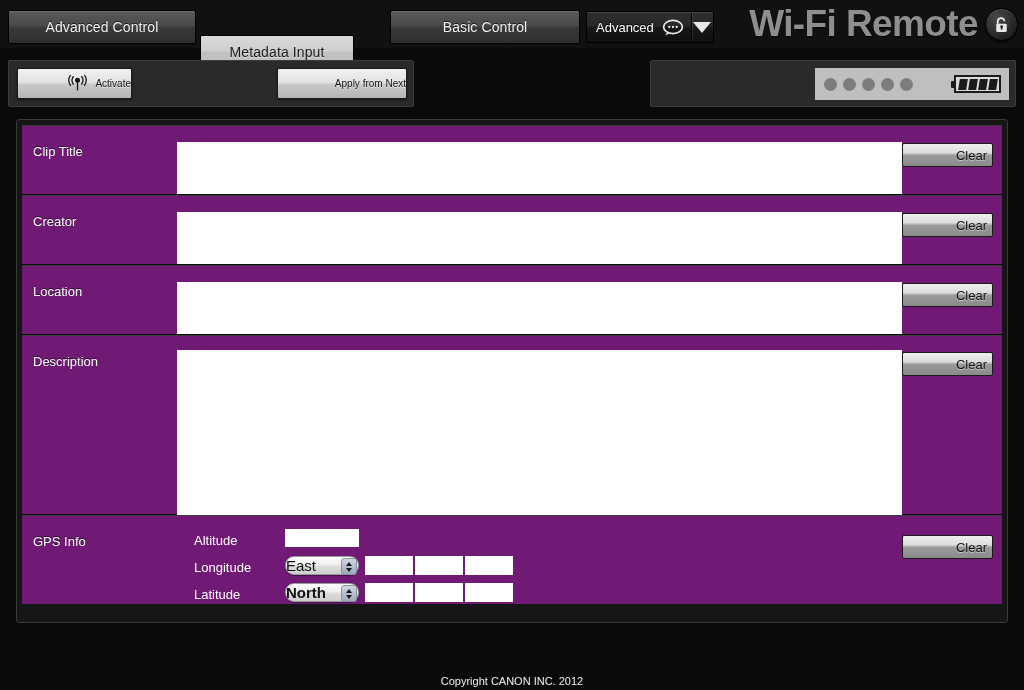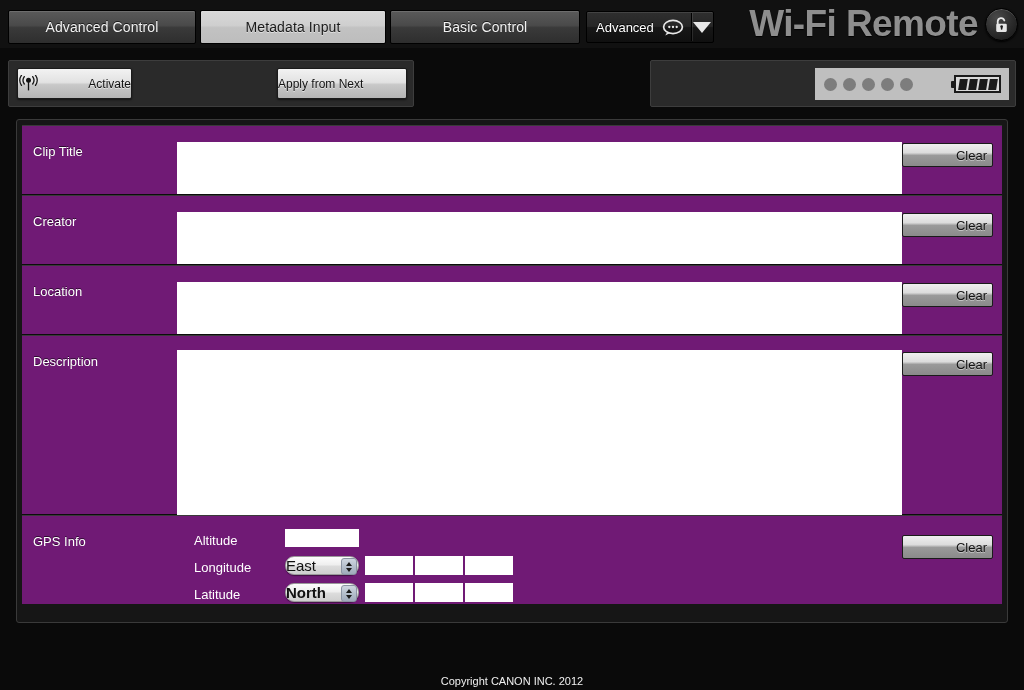--- a/index.html
+++ b/index.html
@@ -45,21 +45,21 @@
     background: linear-gradient(to bottom, #5a5a5a 0%, #4a4a4a 45%, #3a3a3a 52%, #2e2e2e 100%);
     color: #f2f2f2;
     text-shadow: 0 -1px 0 rgba(0,0,0,0.7);
   }
   .tab.active {
     background: linear-gradient(to bottom, #d8d8d8 0%, #cfcfcf 45%, #c2c2c2 52%, #bdbdbd 100%);
     color: #1a1a1a;
     text-shadow: 0 1px 0 rgba(255,255,255,0.5);
   }
   #tab-advanced  { left: 8px;   width: 188px; }
-  #tab-metadata  { left: 200px; width: 186px; }
+  #tab-metadata  { left: 200px; width: 154px; margin-top: 25px; }
   #tab-basic     { left: 390px; width: 190px; }
 
   
   #language-selector {
     position: absolute;
     left: 586px; top: 11px;
     width: 128px; height: 32px;
     background: linear-gradient(to bottom, #2f2f2f 0%, #262626 48%, #171717 52%, #101010 100%);
     border: 1px solid #000;
     border-radius: 2px;
@@ -135,24 +135,24 @@
     border-radius: 2px;
   }
   .light-button {
     position: absolute;
     top: 7px;
     height: 31px;
     border: 1px solid #1a1a1a;
     border-radius: 2px;
     background: linear-gradient(to bottom, #f2f2f2 0%, #e2e2e2 46%, #c8c8c8 54%, #b4b4b4 100%);
     color: #131313;
-    font-size: 12px;
-    display: flex;
-    align-items: center;
-    justify-content: space-between;
+    font-size: 10px;
+    display: flex;
+    align-items: center;
+    justify-content: flex-end;
     cursor: pointer;
     text-shadow: 0 1px 0 rgba(255,255,255,0.6);
     box-shadow: 0 1px 2px rgba(0,0,0,0.55);
   }
   #btn-activate      { left: 8px;   width: 115px; gap: 7px; }
   #btn-overwrite     { left: 135px; width: 131px; }
   #btn-apply-next    { left: 268px; width: 130px; }
 
   .antenna-icon { width: 21px; height: 17px; flex: 0 0 auto; }
 

